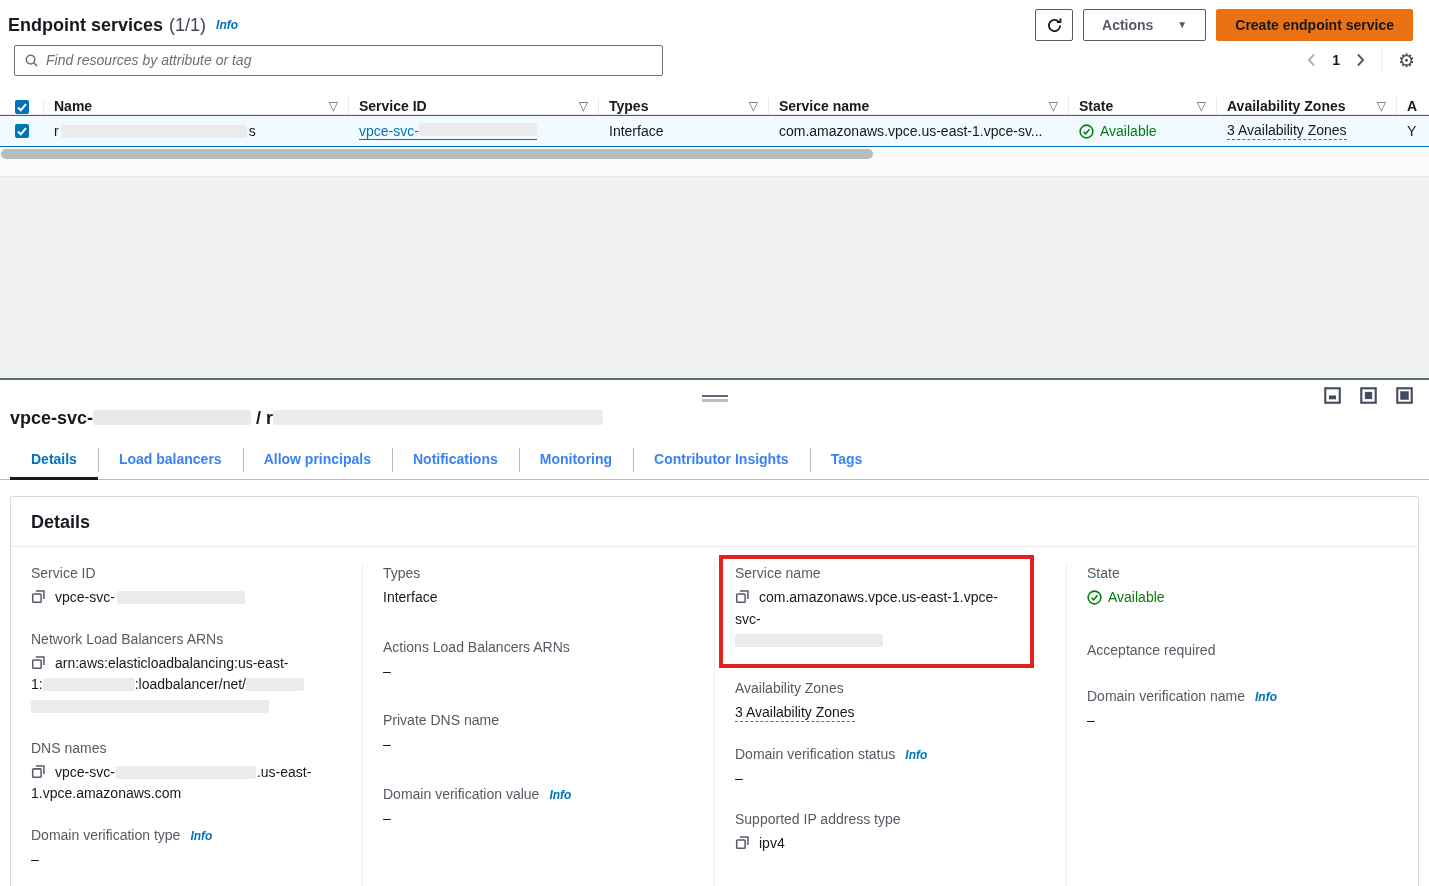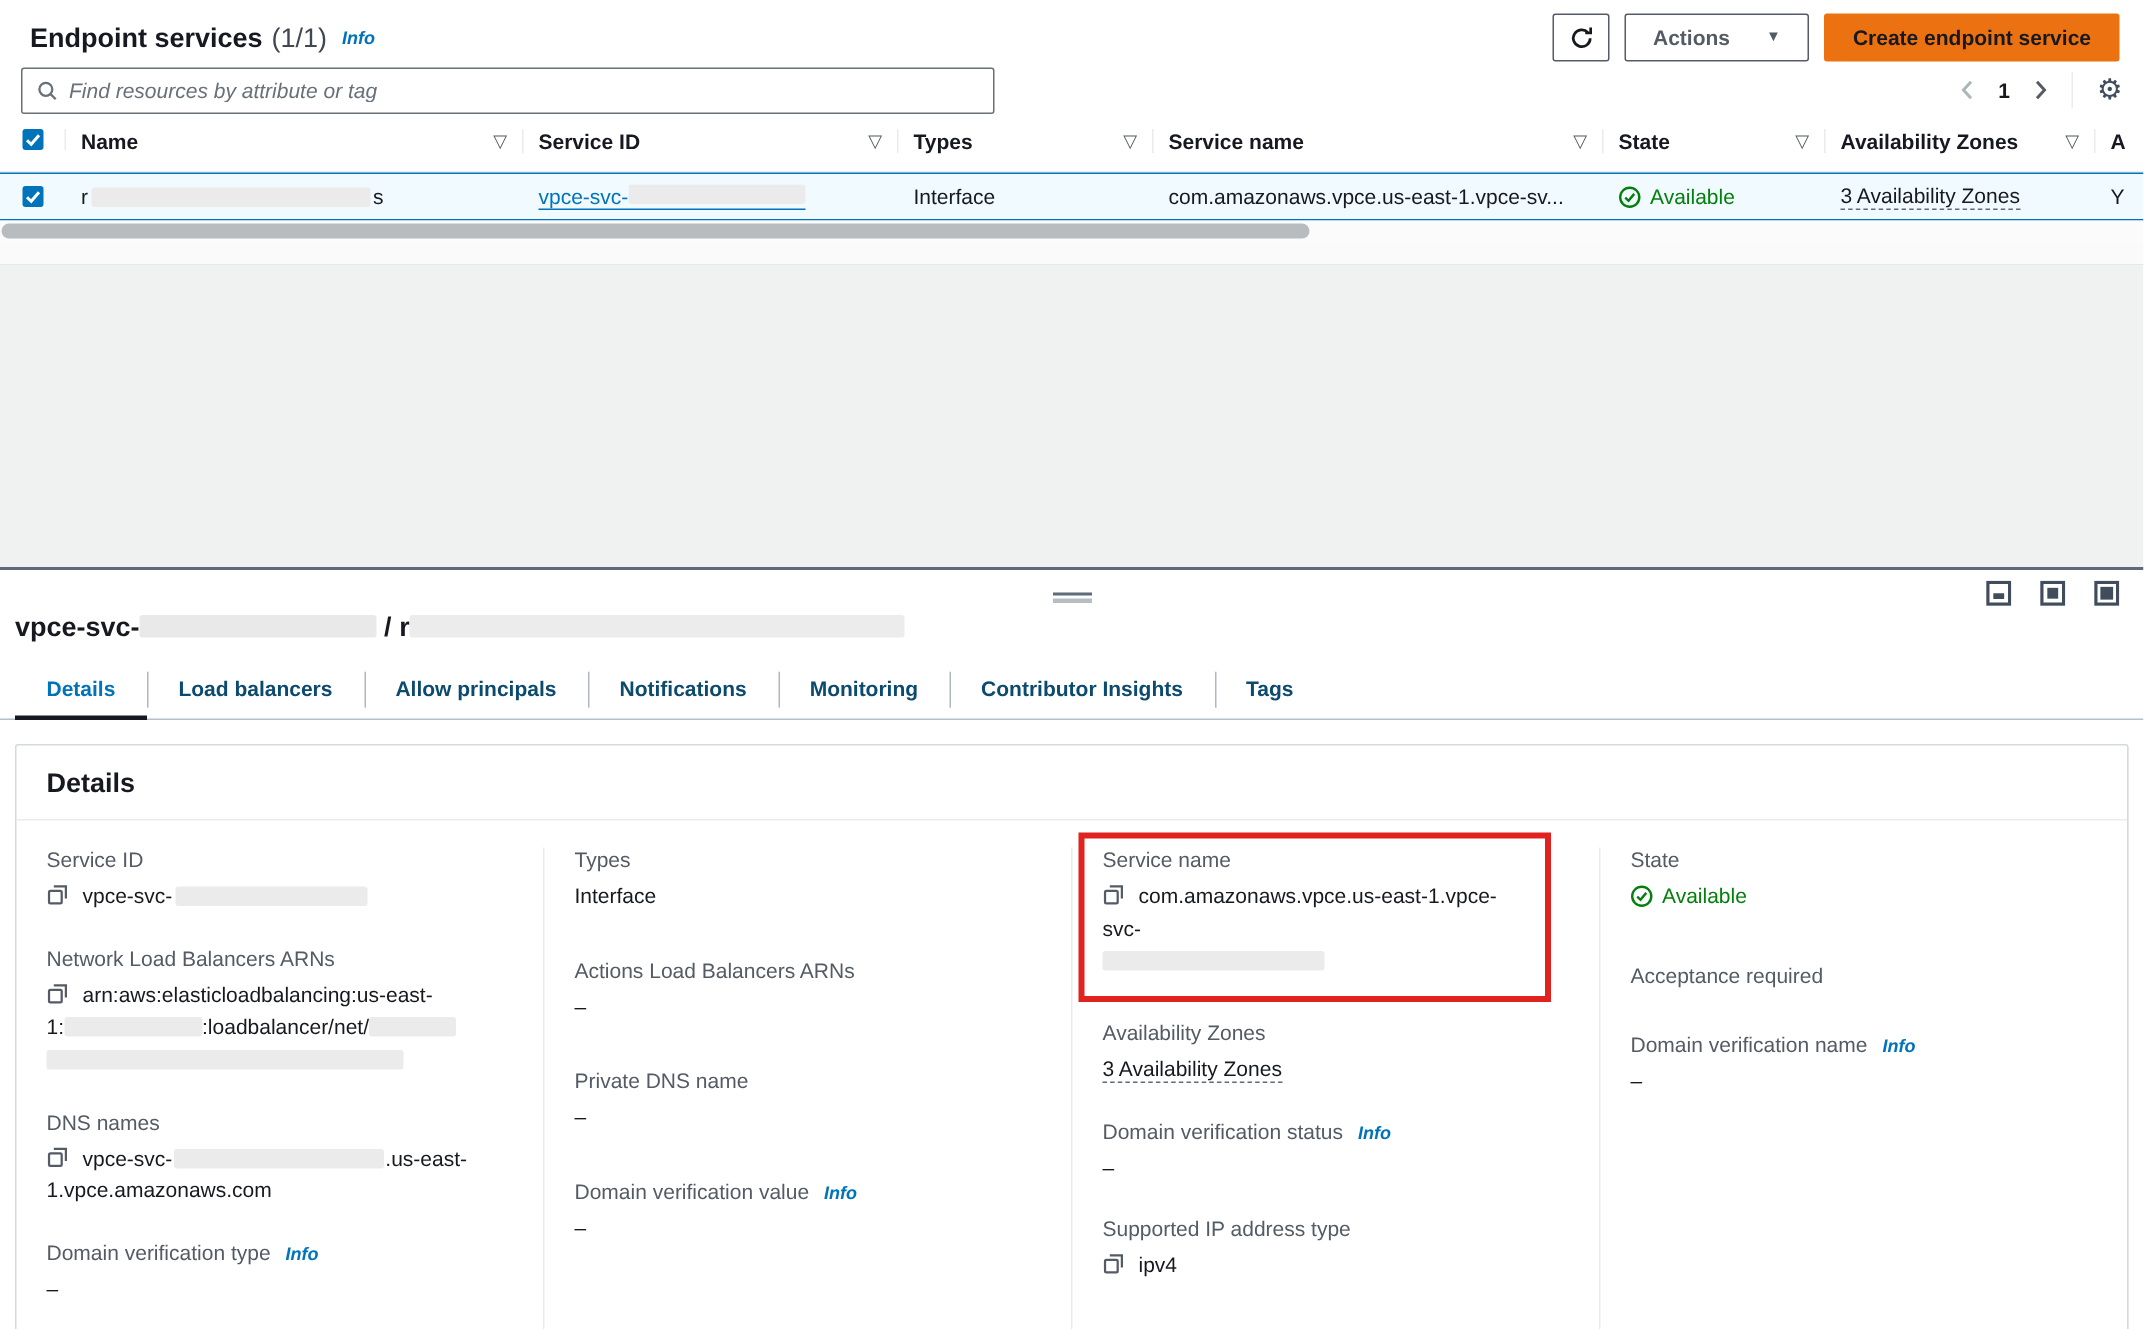--- a/index.html
+++ b/index.html
@@ -1,21 +1,21 @@
 <!DOCTYPE html>
 <html><head>
 <meta charset="utf-8">
 <style>
   * { margin:0; padding:0; box-sizing:border-box; }
   html,body { width:1429px; height:886px; overflow:hidden; background:#fff;
     font-family:"Liberation Sans", sans-serif; color:#16191f; }
 
   
   .top-section { background:#fff; }
-  .header-row { display:flex; align-items:center; padding:12px 16px 6px 20px; height:44px; }
+  .header-row { display:flex; align-items:center; padding:12px 16px 6px 8px; height:44px; }
   .page-title { font-size:18px; font-weight:bold; }
   .page-count { font-size:18px; font-weight:normal; color:#414750; margin-left:6px; }
   .info-link { font-size:12px; font-weight:bold; color:#0073bb; margin-left:10px; cursor:pointer;font-style:italic; }
   .spacer { flex:1; }
   .btn { border:1px solid #545b64; border-radius:2px; background:#fff; font-size:14px;
     font-weight:bold; color:#545b64; height:32px; display:inline-flex; align-items:center;
     justify-content:center; padding:0 18px; cursor:pointer; }
   .btn-icon { width:38px; padding:0; margin-right:10px; }
   .btn-actions { margin-right:10px; gap:24px; }
   .caret-down { font-size:10px; line-height:1; }
@@ -27,21 +27,21 @@
   .search-box input { border:none; outline:none; flex:1; font-size:14px; font-style:italic;
     color:#16191f; font-family:"Liberation Sans", sans-serif; background:transparent; }
   .search-box input::placeholder { color:#687078; font-style:italic; }
   .pagination { display:flex; align-items:center; gap:16px; }
   .page-num { font-size:14px; font-weight:bold; }
   .pg-chevron { display:inline-flex; cursor:pointer; }
   .pg-divider { width:1px; height:24px; background:#eaeded; }
   .gear { font-size:19px; color:#414d5c; cursor:pointer; line-height:1; }
 
   
-  .tbl-header { display:flex; align-items:flex-start; border-bottom:1px solid #e9ebed; height:29px; }
+  .tbl-header { display:flex; align-items:flex-end; border-bottom:1px solid #e9ebed; height:29px; }
   .th { display:flex; align-items:center; justify-content:space-between; font-size:14px;
     font-weight:bold; padding:0 10px; border-right:1px solid #e9ebed; }
   .filter-glyph { color:#545b64; font-size:12px; font-weight:normal; cursor:pointer; margin-left:6px; }
   .col-check { width:44px; justify-content:center; }
   .col-name { width:305px; }
   .col-sid  { width:250px; }
   .col-types{ width:170px; }
   .col-sname{ width:300px; }
   .col-state{ width:148px; }
   .col-az   { width:180px; }
@@ -70,21 +70,21 @@
   .drag-handle .l2 { width:26px; height:3px; background:#b7bdc3; margin-top:2px; }
   .panel-controls { position:absolute; top:7px; right:16px; display:flex; gap:19px; }
   .pc-icon { cursor:pointer; display:inline-flex; }
 
   .panel-title { padding:28px 14px 0 10px; font-size:18px; font-weight:bold; white-space:nowrap; }
   .panel-title .redact { height:15px; vertical-align:-1px; background:#ececec; }
 
   .tabs-row { display:flex; align-items:stretch; margin-top:14px; padding-left:10px;
     border-bottom:1px solid #b6bec9; }
   .tab { position:relative; padding:8px 21px 10px; font-size:14px; font-weight:bold;
-    color:#0c4a6e; cursor:pointer; white-space:nowrap; }
+    color:#3b82f6; cursor:pointer; white-space:nowrap; }
   .tab + .tab::before { content:''; position:absolute; left:0; top:50%; transform:translateY(-55%);
     width:1px; height:24px; background:#b0b8bf; }
   .tab.active { color:#0073bb; border-bottom:3px solid #16191f; margin-bottom:-1px; }
 
   .details-card { margin:16px 10px 0; border:1px solid #d5dbdb; border-radius:2px; background:#fff;
     box-shadow:0 1px 1px rgba(0,0,0,.06); }
   .card-header { padding:15px 20px 13px; font-size:18px; font-weight:bold; border-bottom:1px solid #e9ebed; }
   .card-body { display:flex; padding:18px 0 8px; min-height:300px; }
   .dcol { flex:1; padding:0 20px; min-width:0; }
   .dcol + .dcol { border-left:1px solid #e9ebed; }

